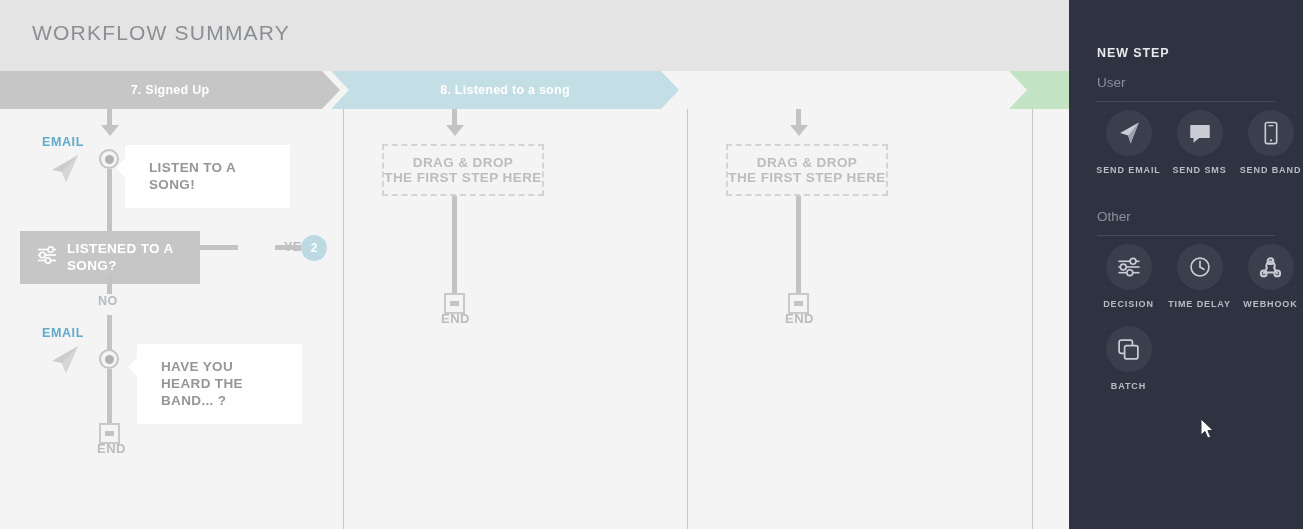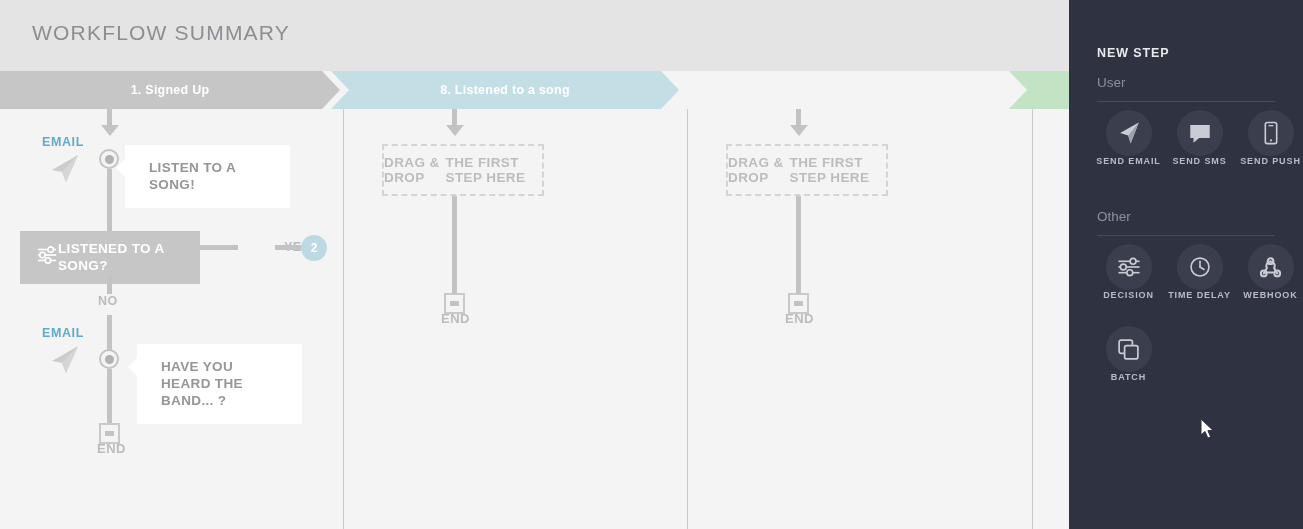--- a/index.html
+++ b/index.html
@@ -90,42 +90,42 @@
     content: ""; position: absolute; left: -9px; top: 14px;
     width: 0; height: 0;
     border-top: 9px solid transparent;
     border-bottom: 9px solid transparent;
     border-right: 9px solid #ffffff;
   }
 
   
   .decision-box {
     position: absolute; background: #c6c6c6;
-    display: flex; align-items: center; 
+    display: flex; align-items: center; gap: 9px;
     padding: 9px 14px 10px 16px;
   }
   .decision-text {
     color: #ffffff; font-size: 13.5px; font-weight: bold;
     line-height: 17px; letter-spacing: .35px;
   }
   .branch-label {
     position: absolute; color: #b9bcbe; font-size: 12.5px;
     font-weight: bold; letter-spacing: .5px;
   }
   .count-badge {
     position: absolute; width: 26px; height: 26px; border-radius: 50%;
     background: #bcd9e4; color: #ffffff; font-size: 12px;
     font-weight: bold; display: flex; align-items: center;
     justify-content: center;
   }
 
   
   .dropzone {
     position: absolute; border: 2px dashed #d4d4d4;
-    display: flex; flex-direction: row; align-items: center;
+    display: flex; flex-direction: column; align-items: center;
     justify-content: center; gap: 0; background: transparent;
   }
   .dz-line {
     color: #bdbdbd; font-size: 13.5px; font-weight: bold;
     letter-spacing: .4px;
   }
 
   
   .end-marker {
     position: absolute; width: 21px; height: 21px;
@@ -162,21 +162,21 @@
   .sb-item {
     width: 71px; display: flex; flex-direction: column;
     align-items: center; cursor: pointer;
   }
   .sb-circle {
     width: 46px; height: 46px; border-radius: 50%;
     background: #3b3e4d; display: flex; align-items: center;
     justify-content: center;
   }
   .sb-label {
-    color: #b9bcc6; font-size: 9px;
+    margin-top: 9px; color: #b9bcc6; font-size: 9px;
     font-weight: bold; letter-spacing: .9px; text-align: center;
     line-height: 11px;
   }
 
   .cursor { position: absolute; pointer-events: none; }
 </style>
 </head>
 <body>
 
 <div id="app">
@@ -184,21 +184,21 @@
   <div class="header">
     <div class="header-title">WORKFLOW SUMMARY</div>
   </div>
 
   <div class="stepbar">
 
     <div class="chev" style="left:0px; width:340px;">
       <svg width="340" height="38" style="position:absolute;left:0;top:0;">
         <polygon points="0,0 322,0 340,19 322,38 0,38" fill="#c6c6c6"></polygon>
       </svg>
-      <span class="chev-label">1. Signed Up</span>
+      <span class="chev-label">7. Signed Up</span>
     </div>
 
     <div class="chev" style="left:331px; width:348px;">
       <svg width="348" height="38" style="position:absolute;left:0;top:0;">
         <polygon points="0,0 330,0 348,19 330,38 0,38 18,19" fill="#c3dee5"></polygon>
       </svg>
       <span class="chev-label">8. Listened to a song</span>
     </div>
 
 
@@ -332,21 +332,21 @@
         <div class="sb-label">SEND SMS</div>
       </div>
       <div class="sb-item">
         <div class="sb-circle">
           <svg width="26" height="26" viewBox="0 0 32 32">
             <rect x="9" y="3" width="14" height="26" rx="2.5" ry="2.5" fill="none" stroke="#c9ccd4" stroke-width="2"></rect>
             <line x1="13" y1="7" x2="19" y2="7" stroke="#c9ccd4" stroke-width="1.6"></line>
             <circle cx="16" cy="25" r="1.4" fill="#c9ccd4"></circle>
           </svg>
         </div>
-        <div class="sb-label">SEND PUSH</div>
+        <div class="sb-label">SEND BAND</div>
       </div>
     </div>
 
     <div class="sb-section" style="top:209px;">Other</div>
     <div class="sb-rule" style="top:235px;"></div>
 
     <div class="sb-grid" style="top:244px;">
       <div class="sb-item">
         <div class="sb-circle">
           <svg width="26" height="26" viewBox="0 0 32 32">

